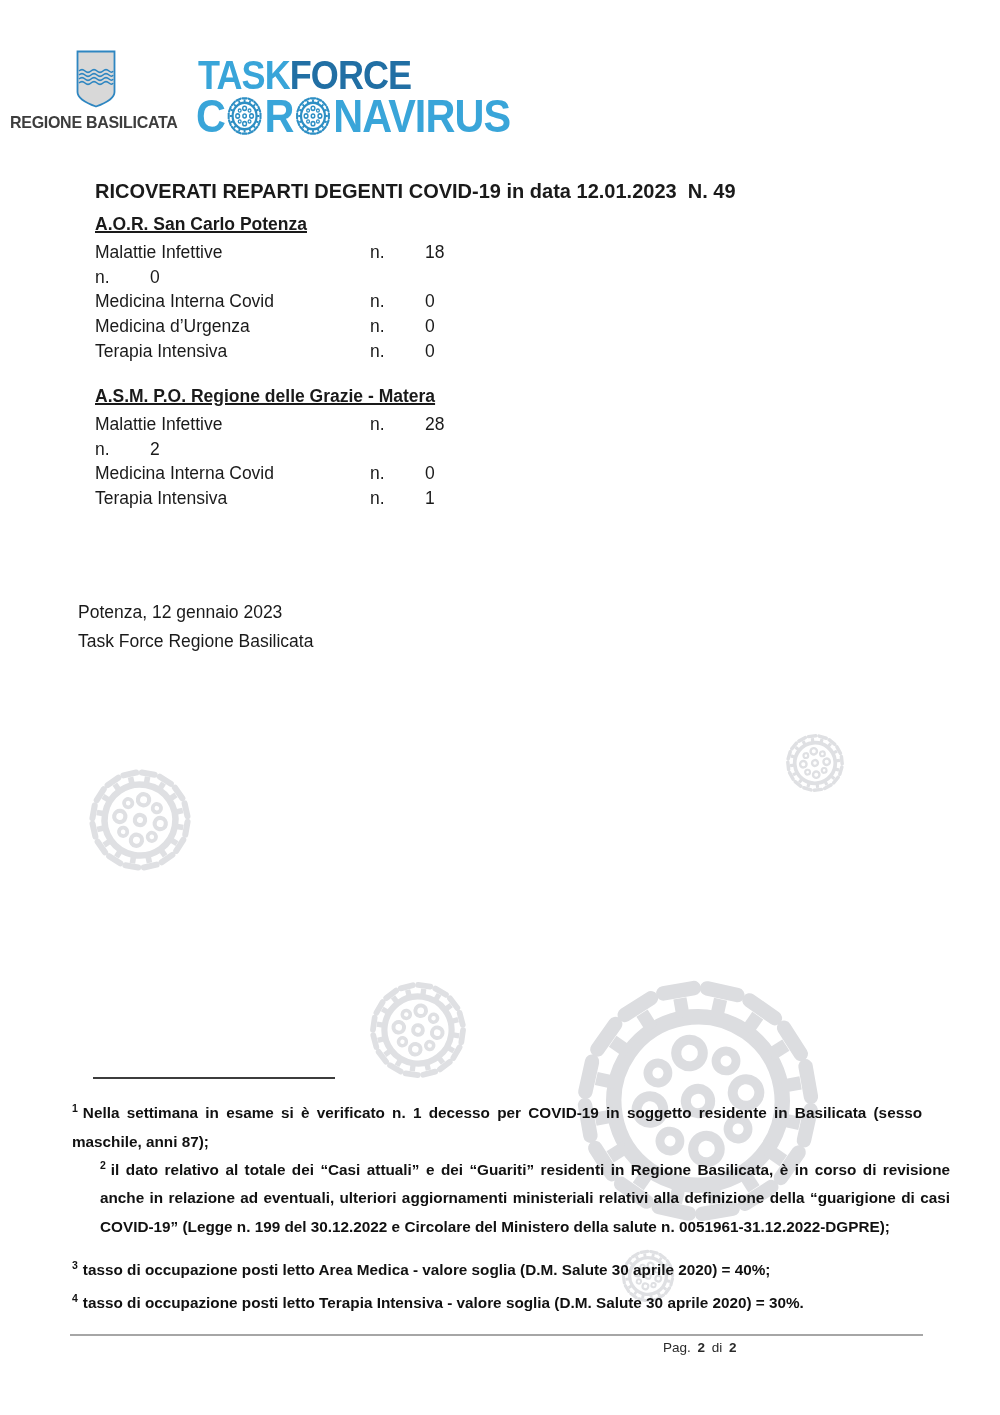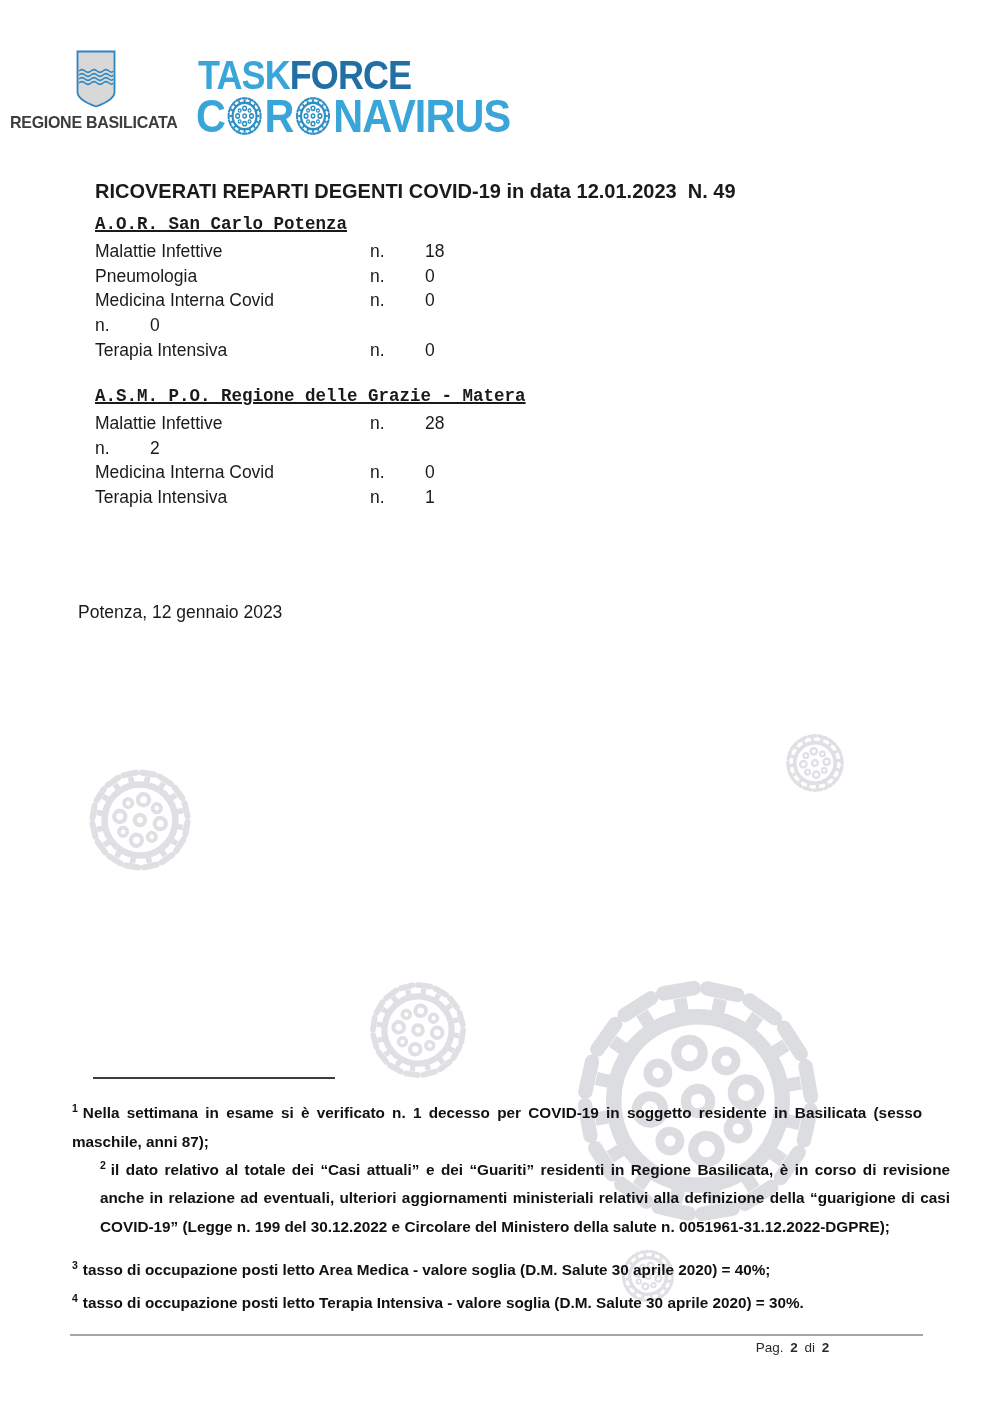--- a/index.html
+++ b/index.html
@@ -39,21 +39,21 @@
   .doc-title {
     position:absolute; left:95px; top:180px;
     font-size:20px; font-weight:bold; white-space:pre-wrap;
   }
   .section { position:absolute; left:95px; }
   .section-1 { top:214px; }
   .section-2 { top:386px; }
   .section-name {
     font-size:17.5px; font-weight:bold;
     text-decoration:underline; text-decoration-thickness:1.5px;
-    margin-bottom:5px; white-space:nowrap;font-family:Liberation Mono, monospace;
+    margin-bottom:5px; white-space:nowrap;
   }
   .t-row { display:flex; line-height:24.7px; font-size:17.5px; }
   .t-label { width:275px; }
   .t-unit  { width:55px; }
   .t-value { }
   .signoff { position:absolute; left:78px; top:598px; font-size:17.5px; line-height:28.5px; }
   
   .wm { position:absolute; color:#dfe0e3; z-index:0; }
   .wm-1 { left:84px;  top:764px;  width:112px; height:112px; transform:rotate(10deg); }
   .wm-2 { left:783px; top:731px;  width:64px;  height:64px;  transform:rotate(-6deg); }
@@ -78,21 +78,21 @@
     font-size:10.5px; vertical-align:super; line-height:0;
     margin-right:5px; font-weight:bold;
   }
   
   .footer-rule {
     position:absolute; left:70px; top:1334px; width:853px;
     border-top:2px solid #a6a6a6;
   }
   .footer-page {
     position:absolute; left:660px; top:1340px; width:262px;
-    font-size:13.5px; color:#2a2a2a; text-align:center;
+    font-size:13.5px; color:#2a2a2a; text-align:left;
   }
   .footer-page .pg-num { font-weight:bold; }
   .footer-page span { margin-left:3px; }
   .defs-holder { position:absolute; width:0; height:0; overflow:hidden; }
   .content-layer { position:relative; z-index:1; }
 </style>
 </head>
 <body>
 
 <div class="page">
@@ -182,30 +182,30 @@
     <div class="doc-title">RICOVERATI REPARTI DEGENTI COVID-19 in data 12.01.2023  N. 49</div>
 
     <div class="section section-1">
       <div class="section-name">A.O.R. San Carlo Potenza</div>
       <div class="t-row">
         <span class="t-label">Malattie Infettive</span>
         <span class="t-unit">n.</span>
         <span class="t-value">18</span>
       </div>
       <div class="t-row">
-        <span class="t-label">Pneumologia</span>
         <span class="t-unit">n.</span>
         <span class="t-value">0</span>
       </div>
       <div class="t-row">
         <span class="t-label">Medicina Interna Covid</span>
         <span class="t-unit">n.</span>
         <span class="t-value">0</span>
       </div>
       <div class="t-row">
+        <span class="t-label">Medicina d’Urgenza</span>
         <span class="t-unit">n.</span>
         <span class="t-value">0</span>
       </div>
       <div class="t-row">
         <span class="t-label">Terapia Intensiva</span>
         <span class="t-unit">n.</span>
         <span class="t-value">0</span>
       </div>
     </div>
 
@@ -227,20 +227,21 @@
       </div>
       <div class="t-row">
         <span class="t-label">Terapia Intensiva</span>
         <span class="t-unit">n.</span>
         <span class="t-value">1</span>
       </div>
     </div>
 
     <div class="signoff">
       <div>Potenza, 12 gennaio 2023</div>
+      <div>Task Force Regione Basilicata</div>
     </div>
 
     <div class="fn-sep"></div>
 
     <div class="footnote fn-1">
       <sup class="fn-marker">1</sup><span>Nella settimana in esame si è verificato n. 1 decesso per COVID-19 in soggetto residente in Basilicata (sesso maschile, anni 87);</span>
     </div>
     <div class="footnote fn-2">
       <sup class="fn-marker">2</sup><span>il dato relativo al totale dei “Casi attuali” e dei “Guariti” residenti in Regione Basilicata, è in corso di revisione anche in relazione ad eventuali, ulteriori aggiornamenti ministeriali relativi alla definizione della “guarigione di casi COVID-19” (Legge n. 199 del 30.12.2022 e Circolare del Ministero della salute n. 0051961-31.12.2022-DGPRE);</span>
     </div>

